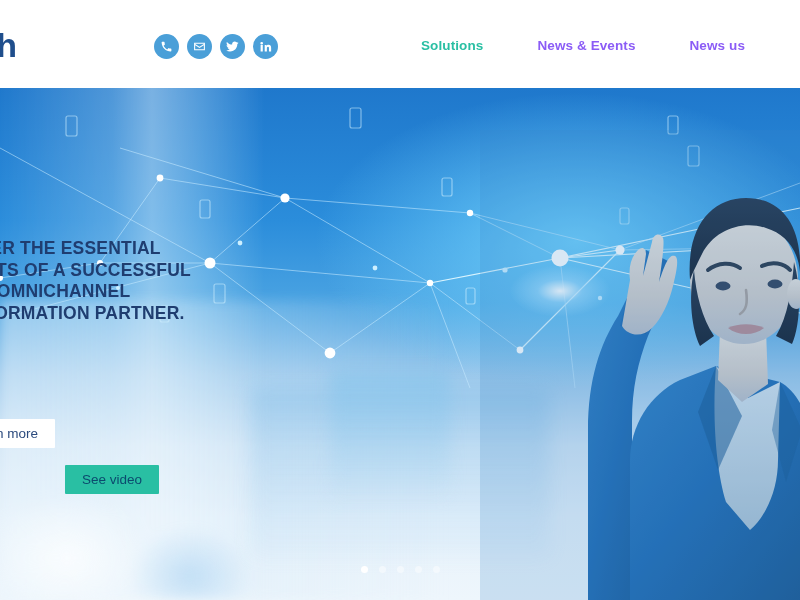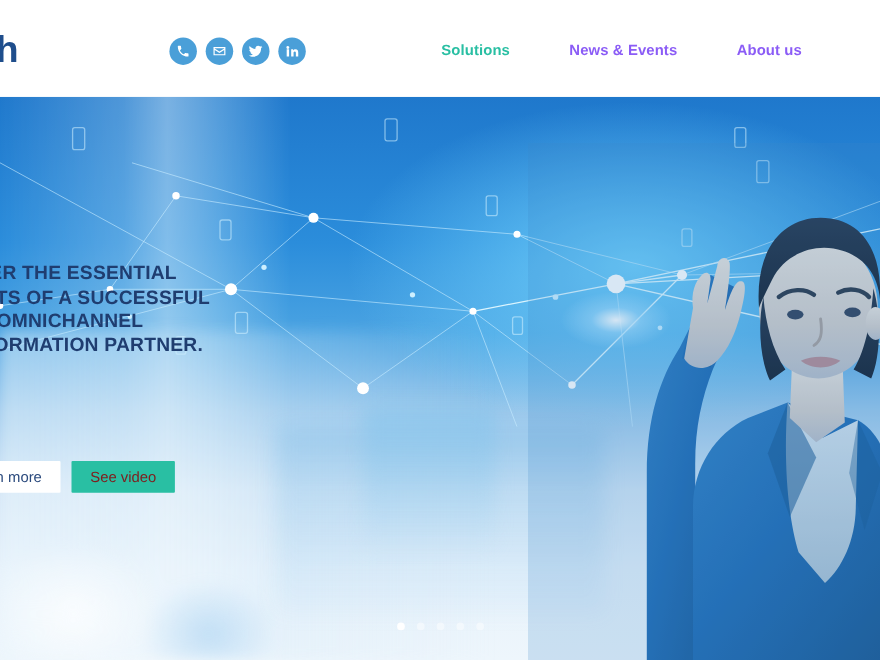--- a/index.html
+++ b/index.html
@@ -32,21 +32,21 @@
   }
   .social-icon{
     width:25px; height:25px; border-radius:50%;
     background:#4a9fd8;
     display:flex; align-items:center; justify-content:center;
     cursor:pointer;
   }
   .social-icon svg{ width:13px; height:13px; fill:#ffffff; display:block; }
 
   .main-nav{
-    position:absolute; right:44px; top:38px;
+    position:absolute; right:28px; top:38px;
     display:flex; gap:0px; align-items:center;
   }
   .nav-link{
     font-size:13.5px; font-weight:700;
     color:#8b5cf6; text-decoration:none;
     padding:0 27px; cursor:pointer;
     white-space:nowrap;
     letter-spacing:0.1px;
   }
   .nav-link.active{ color:#29bfa3; }
@@ -141,21 +141,21 @@
     display:flex; gap:10px; z-index:12;
   }
   .btn{
     height:29px; padding:0 17px;
     display:inline-flex; align-items:center; justify-content:center;
     font-size:13.5px; font-weight:400;
     border:none; cursor:pointer; border-radius:1px;
     white-space:nowrap;
   }
   .btn-ghost{ background:#ffffff; color:#2b4a7d; }
-  .btn-primary{ background:#29bfa3; color:#7f1d1d; }
+  .btn-primary{ background:#29bfa3; color:#0c4a6e;margin-top:46px; }
 
   
   .carousel-dots{
     position:absolute; left:0; right:0; bottom:27px;
     display:flex; justify-content:center; gap:11px;
     z-index:14;
   }
   .dot{
     width:7px; height:7px; border-radius:50%;
     background:rgba(255,255,255,.45); cursor:pointer;
@@ -188,21 +188,21 @@
     <a class="social-icon" title="LinkedIn">
       <svg viewBox="0 0 24 24">
           <path d="M4.98 3.5a2.5 2.5 0 11-.02 5 2.5 2.5 0 01.02-5zM3 9h4v12H3V9zm7 0h3.8v1.7h.05c.53-1 1.83-2.05 3.77-2.05 4.03 0 4.78 2.65 4.78 6.1V21h-4v-5.4c0-1.3-.03-2.96-1.8-2.96-1.8 0-2.08 1.4-2.08 2.86V21h-4V9z"></path>
         </svg>
     </a>
   </div>
 
   <nav class="main-nav">
     <a class="nav-link active">Solutions</a>
     <a class="nav-link">News &amp; Events</a>
-    <a class="nav-link">About us</a>
+    <a class="nav-link">News us</a>
   </nav>
 </header>
 
 <section class="hero">
 
   <div class="hero-bg"></div>
   <div class="office-blur"></div>
   <div class="office-blur2"></div>
   <div class="office-panels"></div>
   <div class="office-panels2"></div>

